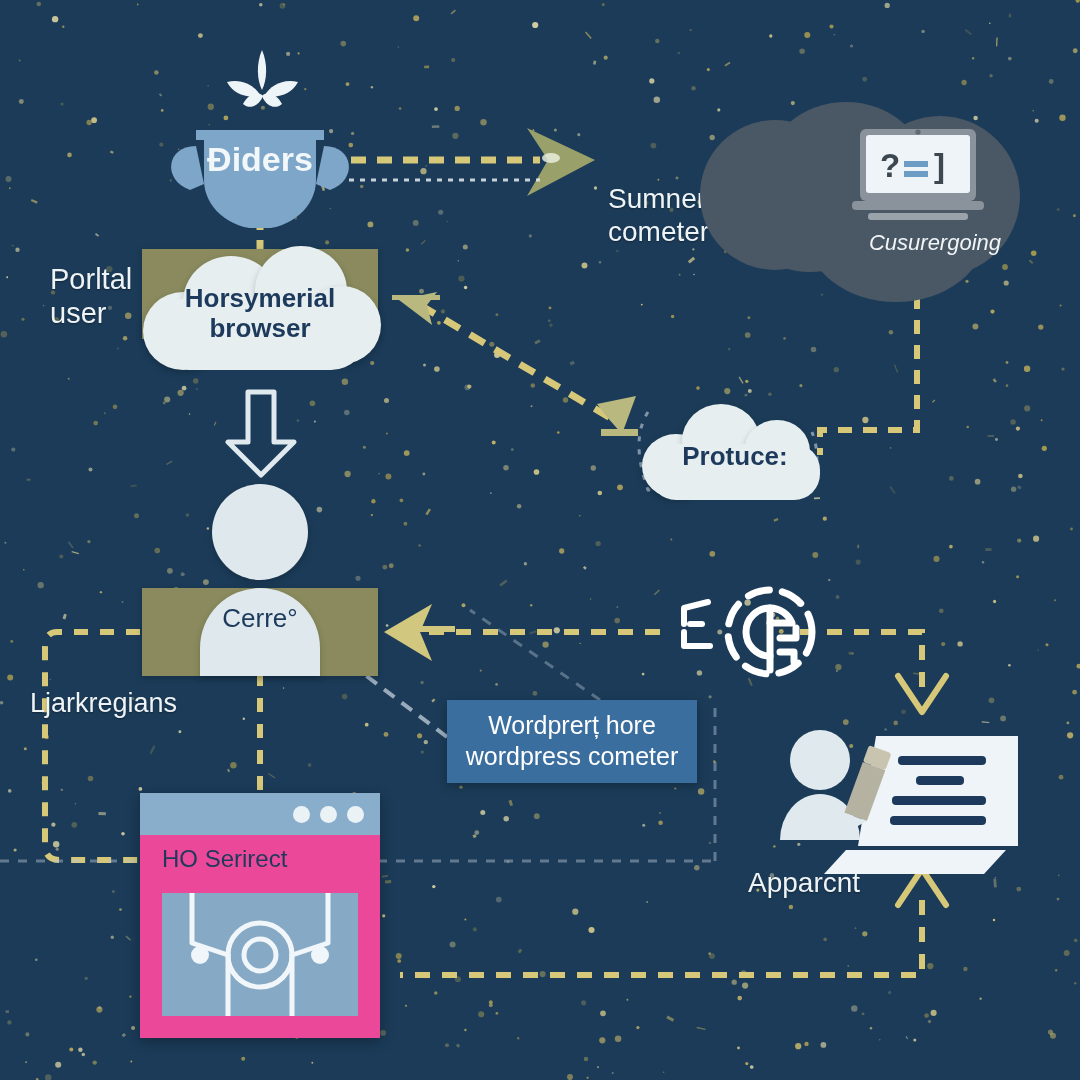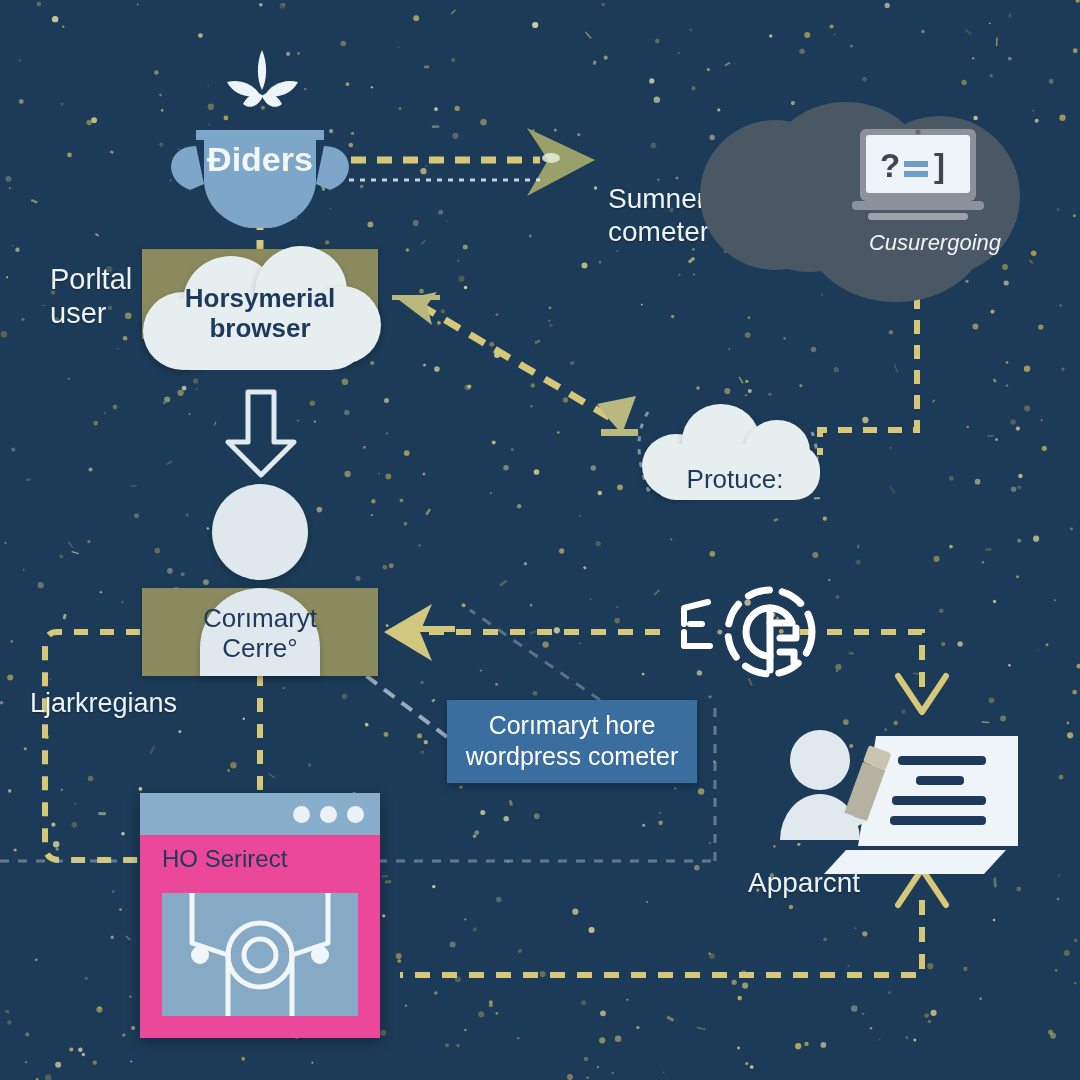--- a/index.html
+++ b/index.html
@@ -904,21 +904,20 @@
   <div class="node" style="left:218px; top:382px; width:86px; height:100px;">
     <svg viewBox="0 0 86 100" width="86" height="100">
       <path d="M30,10 h26 v50 h20 L43,93 L10,60 h20 z" fill="none" stroke="#dfe9ee" stroke-width="5" stroke-linejoin="round" stroke-linecap="round"></path>
     </svg>
   </div>
 
   <div class="person-head" style="left:212px; top:484px; width:96px; height:96px;"></div>
   <div class="olive-band" style="left:142px; top:588px; width:236px; height:88px;"></div>
   <div class="person-body" style="left:200px; top:588px; width:120px; height:88px;"></div>
   <div class="person-label" style="left:142px; top:604px; width:236px; font-size:26px;">
-    <div>Corımaryt</div>
     <div>Cerre°</div>
   </div>
 
   <div class="floating-label" style="left:30px; top:688px; width:220px; font-size:27px;">Ljarkregians</div>
 
   <div class="floating-label" style="left:608px; top:182px; width:190px; font-size:28px;">
     <div>Sumner</div>
     <div>cometer</div>
   </div>
 
@@ -943,21 +942,21 @@
       <rect x="66" y="46" width="24" height="6" fill="#6d9cc4"></rect>
       <text x="96" y="52" font-family="'Liberation Sans',sans-serif" font-size="33" font-weight="bold" fill="#3c4750">]</text>
     </svg>
   </div>
 
   <div class="cloud" style="left:640px; top:398px; width:190px; height:105px;">
     <div class="lobe" style="left:2px;  top:36px; width:68px;  height:64px;"></div>
     <div class="lobe" style="left:42px; top:6px;  width:78px;  height:74px;"></div>
     <div class="lobe" style="left:104px;top:22px; width:66px;  height:62px;"></div>
     <div class="base" style="left:10px; top:46px; width:170px; height:56px; border-radius:26px;"></div>
-    <div class="label" style="top:67px; font-size:26px;">Protuce:</div>
+    <div class="label" style="top:44px; font-size:26px;font-weight:bold;">Protuce:</div>
   </div>
 
   <div class="node" style="left:718px; top:580px; width:104px; height:104px; z-index:7;">
     <svg viewBox="0 0 104 104" width="104" height="104">
       <circle cx="52" cy="52" r="42" fill="none" stroke="#ffffff" stroke-width="7" stroke-dasharray="22 13" stroke-linecap="round"></circle>
       <path d="M52,28 a24,24 0 1 0 0,48" fill="none" stroke="#ffffff" stroke-width="7" stroke-linecap="round"></path>
       <path d="M52,28 a24,24 0 0 1 22,15 L52,43 Z" fill="none" stroke="#ffffff" stroke-width="7" stroke-linejoin="round"></path>
       <path d="M52,43 L52,90" stroke="#ffffff" stroke-width="7" stroke-linecap="round"></path>
       <path d="M62,58 h16 v-10" fill="none" stroke="#ffffff" stroke-width="7" stroke-linejoin="round" stroke-linecap="round"></path>
       <path d="M62,72 h14 v10" fill="none" stroke="#ffffff" stroke-width="7" stroke-linejoin="round" stroke-linecap="round"></path>
@@ -966,21 +965,21 @@
 
   <div class="node" style="left:660px; top:594px; width:70px; height:64px; z-index:7;">
     <svg viewBox="0 0 70 64" width="70" height="64">
       <path d="M48,8 L24,14 L24,30" fill="none" stroke="#ffffff" stroke-width="6" stroke-linecap="round" stroke-linejoin="round"></path>
       <path d="M24,38 L24,52 L50,52" fill="none" stroke="#ffffff" stroke-width="6" stroke-linecap="round" stroke-linejoin="round"></path>
       <path d="M30,30 h12" stroke="#ffffff" stroke-width="6" stroke-linecap="round"></path>
     </svg>
   </div>
 
   <div class="banner" style="left:447px; top:700px; width:250px; font-size:25px;">
-    <div>Corımaryt hore</div>
+    <div>Wordprerț hore</div>
     <div>wordpress cometer</div>
   </div>
 
   <div class="browser" style="left:140px; top:793px; width:240px; height:245px;">
     <div class="chrome-bar">
       <span class="dot"></span>
       <span class="dot"></span>
       <span class="dot"></span>
     </div>
     <div class="btitle" style="font-size:24px;">HO Serirect</div>

